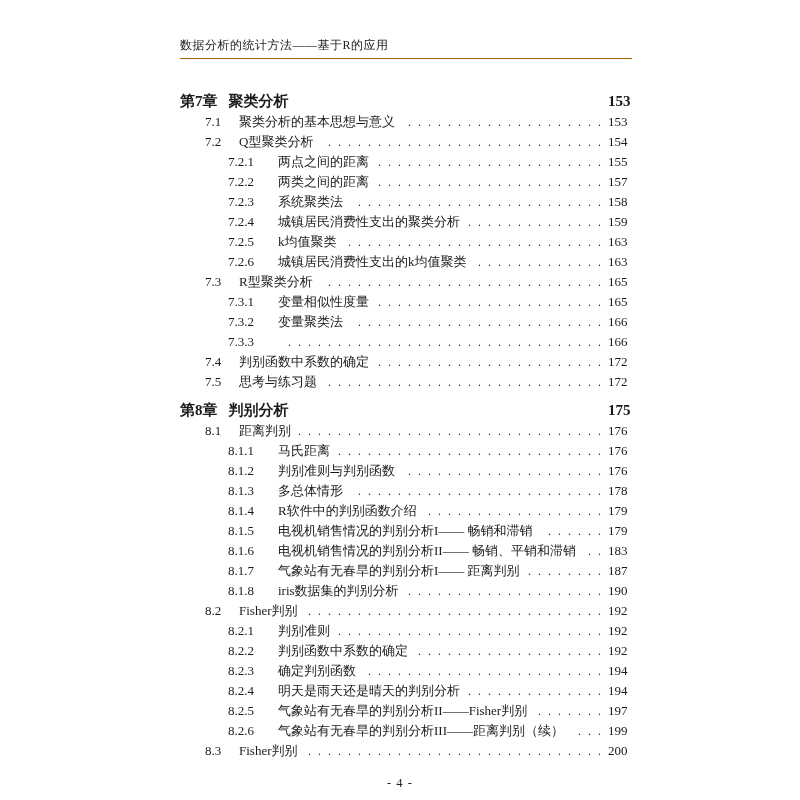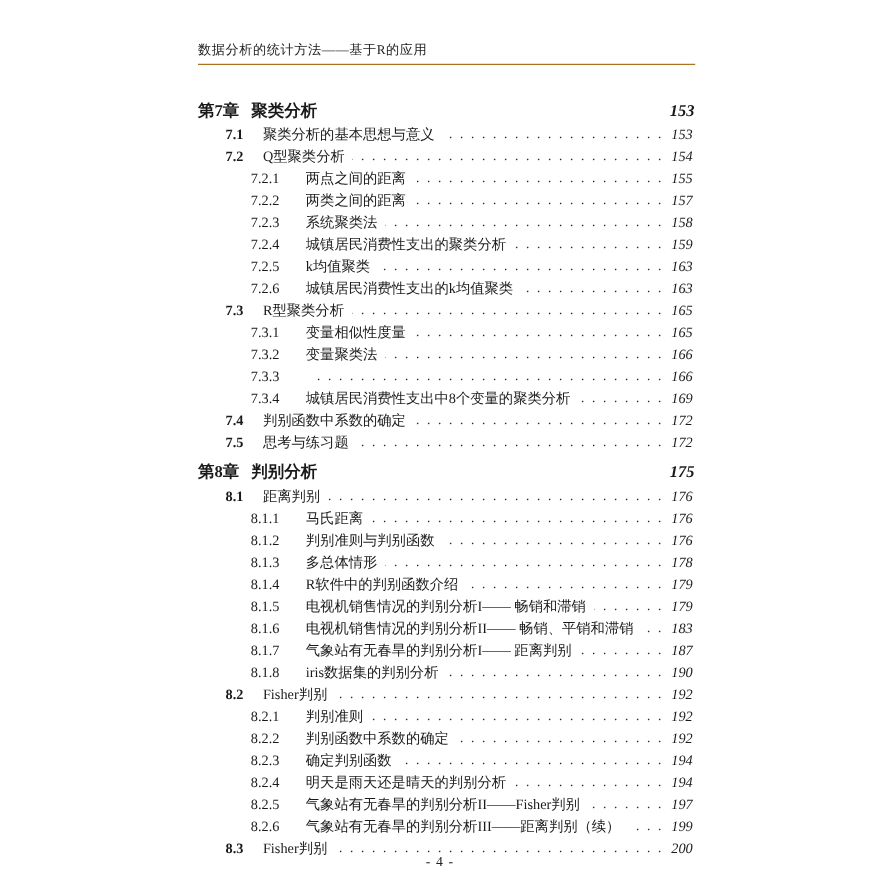--- a/index.html
+++ b/index.html
@@ -50,42 +50,41 @@
   }
   .chapter-block + .chapter-block .chapter-row {
     margin-top: 9px;
   }
   .chapter-label { margin-right: 11px; flex: none; }
   .chapter-title { flex: none; }
   .chapter-spacer { flex: 1; }
   .entry-row.level1 { padding-left: 25px; }
   .entry-row.level2 { padding-left: 48px; }
   .entry-row .num { flex: none; display: inline-block; }
-  .entry-row.level1 .num { width: 34px; font-weight: bold; }
+  .entry-row.level1 .num { width: 34px; }
   .entry-row.level2 .num { width: 50px; }
   .entry-row .title { flex: none; overflow: hidden; text-align: center; }
   .leader {
     flex: 1;
     overflow: hidden;
     white-space: nowrap;
     direction: rtl;
     margin: 0 5px 0 7px;
     min-width: 0;
     color: #2a2a2a;
     font-size: 12px;
   }
   .leader::after {
     content: ". . . . . . . . . . . . . . . . . . . . . . . . . . . . . . . . . . . . . . . . . . . . . . . . . . . . . . . . . . . . . . . . . . . . . . . . . . . . . . . .";
     letter-spacing: 2px;
   }
   .page-num {
     flex: none;
     min-width: 24px;
-    text-align: center;
-    font-style: italic;
+    text-align: left;
   }
   .footer {
     position: absolute;
     left: 0;
     top: 776px;
     width: 800px;
     text-align: center;
     font-size: 12.5px;
     color: #222;
     letter-spacing: 1px;
@@ -170,26 +169,20 @@
             <span class="num">7.3.2</span>
             <span class="title">变量聚类法</span>
             <span class="leader"></span>
             <span class="page-num">166</span>
           </div>
           <div class="row entry-row level2">
             <span class="num">7.3.3</span>
             <span class="leader"></span>
             <span class="page-num">166</span>
           </div>
-          <div class="row entry-row level2">
-            <span class="num">7.3.4</span>
-            <span class="title">城镇居民消费性支出中8个变量的聚类分析</span>
-            <span class="leader"></span>
-            <span class="page-num">169</span>
-          </div>
           <div class="row entry-row level1">
             <span class="num">7.4</span>
             <span class="title">判别函数中系数的确定</span>
             <span class="leader"></span>
             <span class="page-num">172</span>
           </div>
           <div class="row entry-row level1">
             <span class="num">7.5</span>
             <span class="title">思考与练习题</span>
             <span class="leader"></span>

